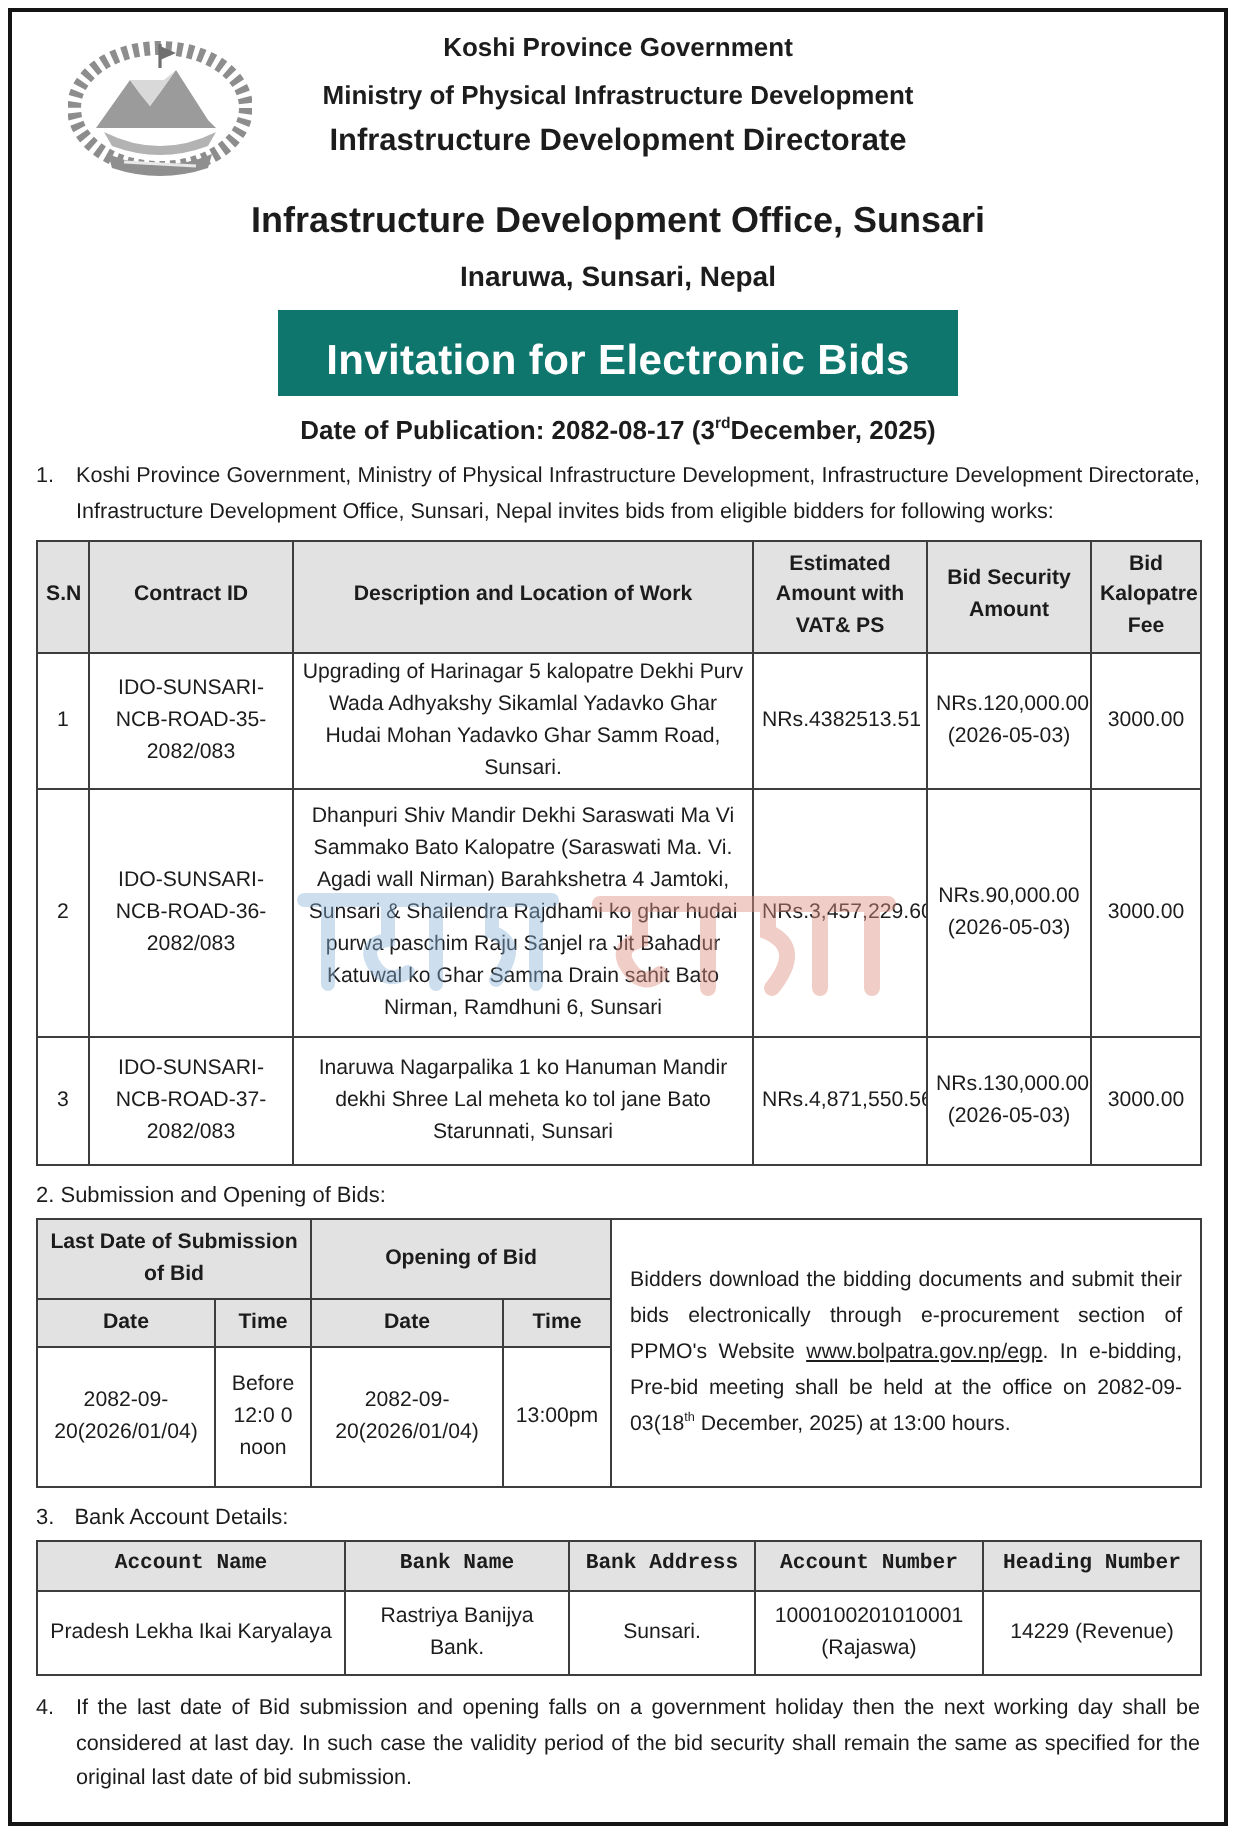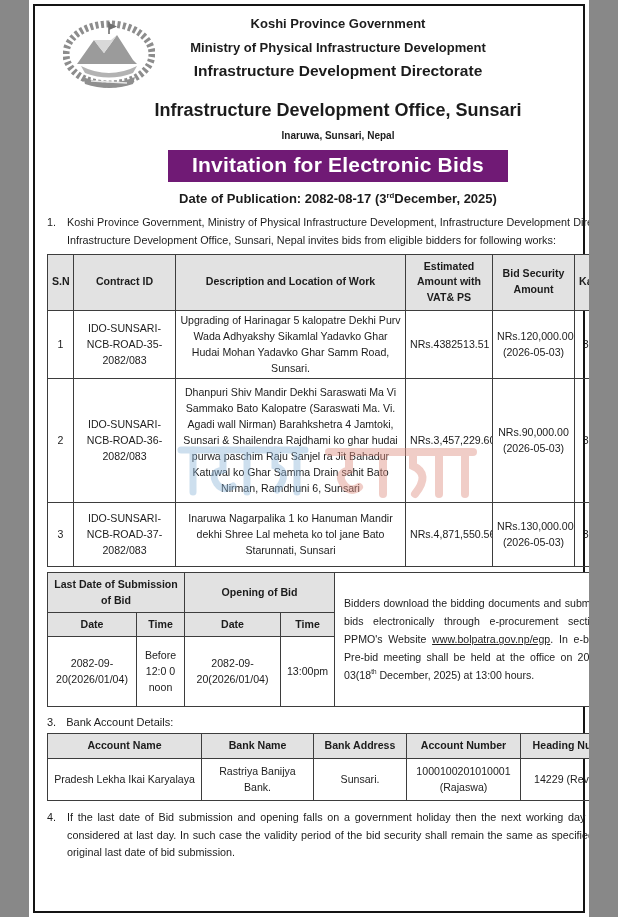--- a/index.html
+++ b/index.html
@@ -1,30 +1,30 @@
 <!DOCTYPE html>
 <html><head>
 <meta charset="utf-8">
 <style>
   html,body{margin:0;padding:0;background:#888;}
-  .page{position:relative;width:560px;height:917px;background:#ffffff;margin:0 auto;
+  .page{position:relative;width:618px;height:917px;background:#ffffff;margin:0 auto;
         font-family:"Liberation Sans","DejaVu Sans",sans-serif;color:#1c1c1c;overflow:hidden;}
   .frame{position:absolute;inset:4px;border:2px solid #141414;pointer-events:none;}
   .content{position:absolute;top:6px;left:18px;width:582px;}
 
   
   .hdr{text-align:center;padding-top:8px;position:relative;}
   .logo{position:absolute;left:16px;top:12px;width:92px;height:80px;}
   .h-l1{font-size:13px;font-weight:bold;margin:2px 0 0;}
   .h-l2{font-size:13px;font-weight:bold;margin:9px 0 0;}
   .h-l3{font-size:15.5px;font-weight:bold;margin:7px 0 0;}
   .h-l4{font-size:18px;font-weight:bold;margin:20px 0 0;}
-  .h-l5{font-size:10px;font-weight:bold;margin:9px 0 0;}
-  .banner{display:inline-block;background:#701a75;color:#fff;font-size:21px;font-weight:bold;
-          padding:3px 24px 5px;margin-top:9px;letter-spacing:.2px;}
+  .h-l5{font-size:14px;font-weight:bold;margin:9px 0 0;}
+  .banner{display:inline-block;background:#0f766e;color:#fff;font-size:21px;font-weight:bold;
+          padding:14px 24px 5px;margin-top:9px;letter-spacing:.2px;}
   .pub{font-size:13px;font-weight:bold;margin-top:9px;}
   sup{font-size:.6em;}
 
   
   .numpara{display:flex;font-size:10.8px;line-height:1.6;margin-top:8px;}
   .numpara .num{width:20px;flex:none;}
   .numpara .txt{flex:1;text-align:justify;}
 
   
   table{border-collapse:collapse;table-layout:fixed;width:582px;font-size:10.6px;color:#1c1c1c;}
@@ -43,21 +43,21 @@
 
   .t2{margin-top:5px;}
   .t2 .h1{height:40px;}
   .t2 .h2{height:24px;}
   .t2 .dr{height:70px;}
   .t2 .noteCell{text-align:justify;vertical-align:middle;padding:6px 9px;line-height:1.68;
                 font-size:10.6px;background:#fff;}
   .t2 .noteCell a{color:#1c1c1c;}
 
   .t3{margin-top:5px;}
-  .t3 thead tr{height:25px;}
+  .t3 thead tr{height:25px;font-family:Liberation Mono, monospace;}
   .t3 .r1{height:45px;}
   .t3 .r2{height:42px;}
 
   
   .wm{position:absolute;left:148px;top:440px;width:300px;height:62px;z-index:6;pointer-events:none;}
 </style>
 </head>
 <body>
 
 <div class="page">
@@ -153,20 +153,21 @@
           <td>3</td>
           <td>IDO-SUNSARI-NCB-ROAD-37-2082/083</td>
           <td>Inaruwa Nagarpalika 1 ko Hanuman Mandir dekhi Shree Lal meheta ko tol jane Bato Starunnati, Sunsari</td>
           <td>NRs.4,871,550.56</td>
           <td>NRs.130,000.00 (2026-05-03)</td>
           <td>3000.00</td>
         </tr>
       </tbody>
     </table>
 
+    <div class="seclabel">2. Submission and Opening of Bids:</div>
     <table class="t2">
       <colgroup>
           <col style="width:89px">
           <col style="width:48px">
           <col style="width:96px">
           <col style="width:54px">
           <col style="width:295px">
         </colgroup>
       <tbody>
         <tr class="h1">

